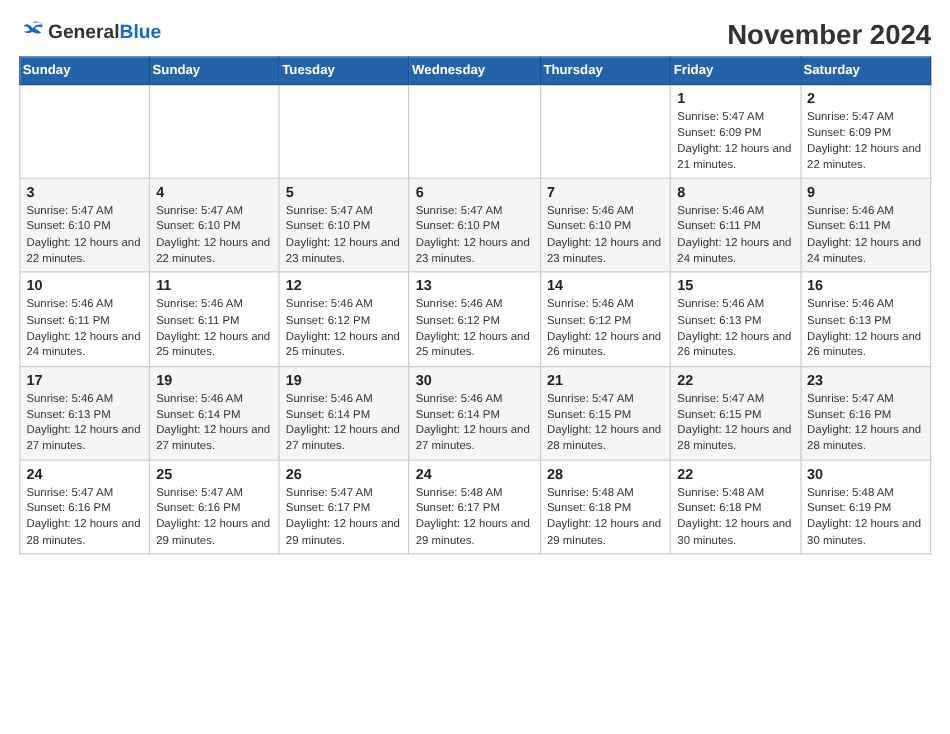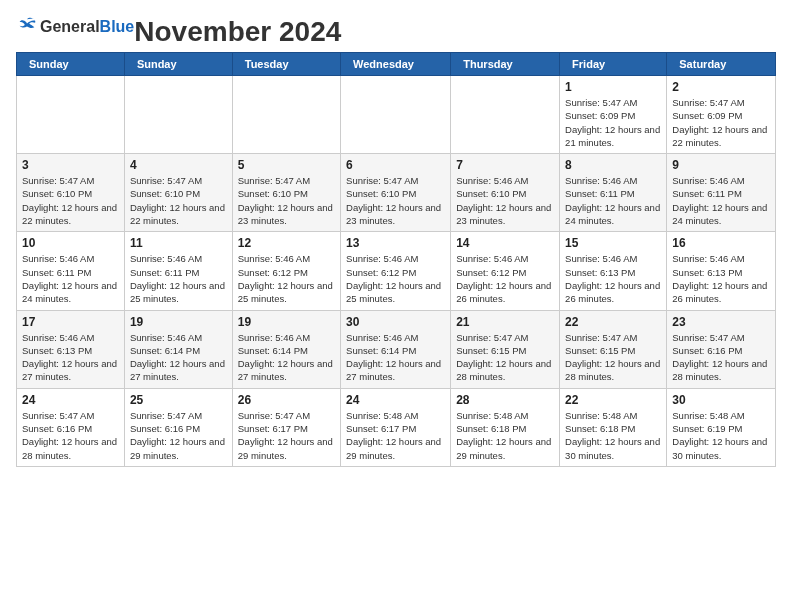--- a/index.html
+++ b/index.html
@@ -6,46 +6,46 @@
     body {
       font-family: Arial, sans-serif;
       background: #fff;
       width: 792px;
       min-height: 612px;
       padding: 16px;
     }
     .header-area {
       display: flex;
       align-items: flex-start;
-      justify-content: flex-start;
+      justify-content: space-between;
       margin-bottom: 4px;
     }
     .title-area {
       text-align: right;
     }
     .month-title {
-      font-size: 28px;
+      font-size: 23px;
       font-weight: bold;
       color: #333;
     }
     .location-title {
       font-size: 14px;
       color: #555;
       margin-top: 2px;
     }
     .calendar-table {
       width: 100%;
       border-collapse: collapse;
       font-size: 10px;
     }
     .calendar-table thead th {
       background-color: #2563a8;
       color: #fff;
       text-align: left;
-      padding: 5px 12px;
+      padding: 5px 2px;
       font-size: 11px;
       font-weight: bold;
       border: 1px solid #1a4d8a;
     }
     .calendar-table tbody td {
       vertical-align: top;
       border: 1px solid #ccc;
       padding: 4px 5px;
       width: 113px;
       min-height: 80px;

